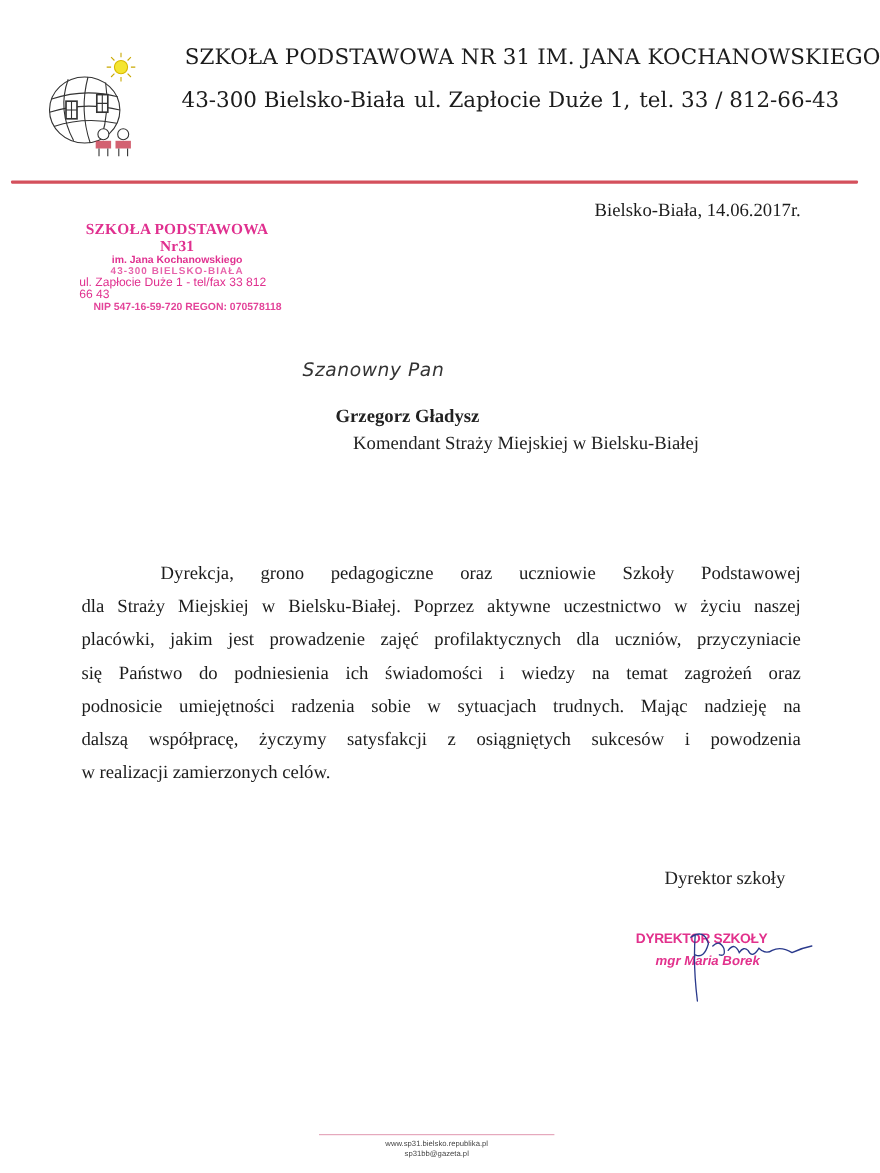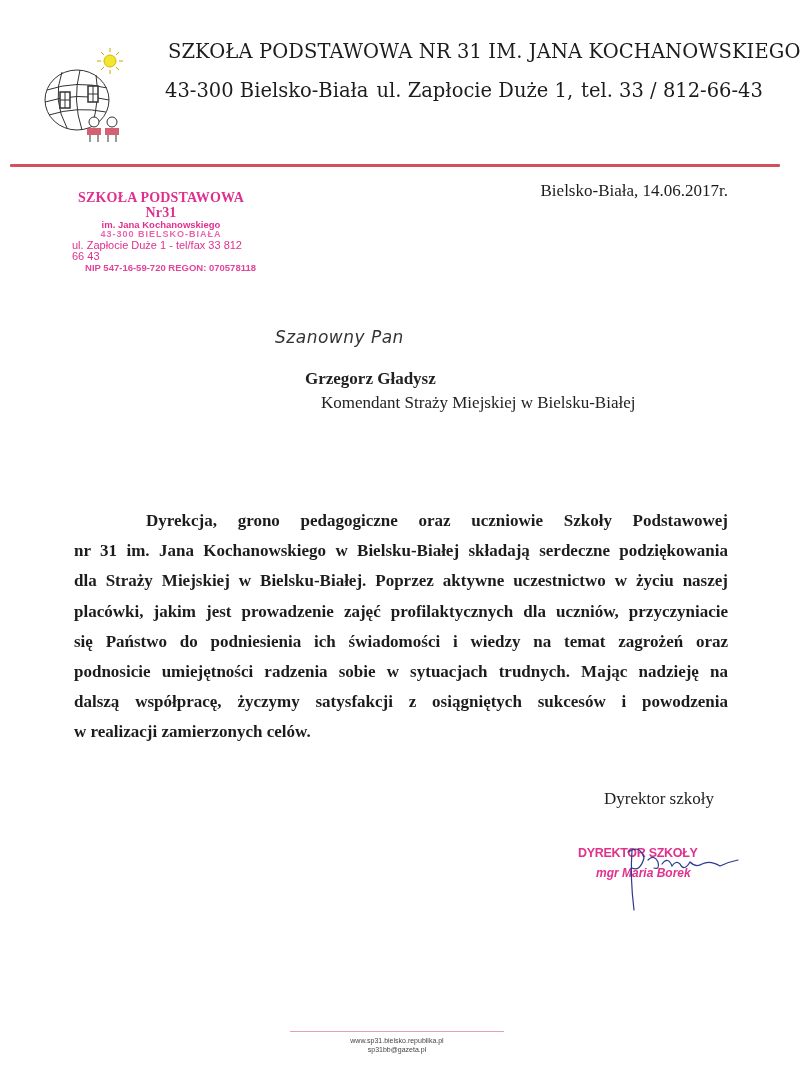--- a/index.html
+++ b/index.html
@@ -59,21 +59,21 @@
       top: 181px;
       font-size: 17px;
       color: #1c1c1c;
       white-space: nowrap;
       text-align: right;
     }
 
     
     .stamp {
       left: 66px;
-      top: 191px;
+      top: 203px;
       width: 190px;
       color: #e0308f;
       font-family: "Liberation Sans", sans-serif;
       text-align: center;
       line-height: 1.05;
     }
     .stamp .s1 { font-family: "Liberation Serif", serif; font-size: 14px; font-weight: bold; letter-spacing: 0.2px; }
     .stamp .s2 { font-size: 9.5px; font-weight: bold; }
     .stamp .s3 { font-size: 9px; font-weight: bold; letter-spacing: 1px; opacity: 0.75; }
     .stamp .s4 { font-size: 11px; text-align: left; padding-left: 6px; }
@@ -110,21 +110,20 @@
       font-size: 17px;
       line-height: 30.2px;
       color: #1c1c1c;
     }
     .body-text .line {
       display: block;
       text-align: justify;
       text-align-last: justify;
       white-space: nowrap;
       height: 30.2px;
-      font-weight: bold;
     }
     .body-text .line.first { padding-left: 72px; }
     .body-text .line.last { text-align-last: left; }
 
     .closing {
       left: 604px;
       top: 789px;
       font-size: 17px;
       color: #222;
     }
@@ -225,21 +224,20 @@
   <div class="s4">ul. Zapłocie Duże 1 - tel/fax 33 812 66 43</div>
   <div class="s5">NIP 547-16-59-720   REGON: 070578118</div>
 </div>
 
 <div class="abs salutation">Szanowny Pan</div>
 <div class="abs recipient-name">Grzegorz Gładysz</div>
 <div class="abs recipient-title">Komendant Straży Miejskiej w Bielsku-Białej</div>
 
 <div class="abs body-text">
   <span class="line first">Dyrekcja,  grono  pedagogiczne  oraz  uczniowie  Szkoły  Podstawowej</span>
-  <span class="line">nr 31 im. Jana Kochanowskiego w Bielsku-Białej składają serdeczne podziękowania</span>
   <span class="line">dla Straży Miejskiej w Bielsku-Białej. Poprzez  aktywne uczestnictwo w życiu naszej</span>
   <span class="line">placówki, jakim jest prowadzenie zajęć profilaktycznych dla uczniów, przyczyniacie</span>
   <span class="line">się Państwo do podniesienia ich świadomości i wiedzy na temat zagrożeń oraz</span>
   <span class="line">podnosicie umiejętności radzenia sobie w sytuacjach trudnych. Mając nadzieję na</span>
   <span class="line">dalszą współpracę, życzymy satysfakcji z osiągniętych sukcesów i powodzenia</span>
   <span class="line last">w realizacji zamierzonych celów.</span>
 </div>
 
 <div class="abs closing">Dyrektor szkoły</div>
 

